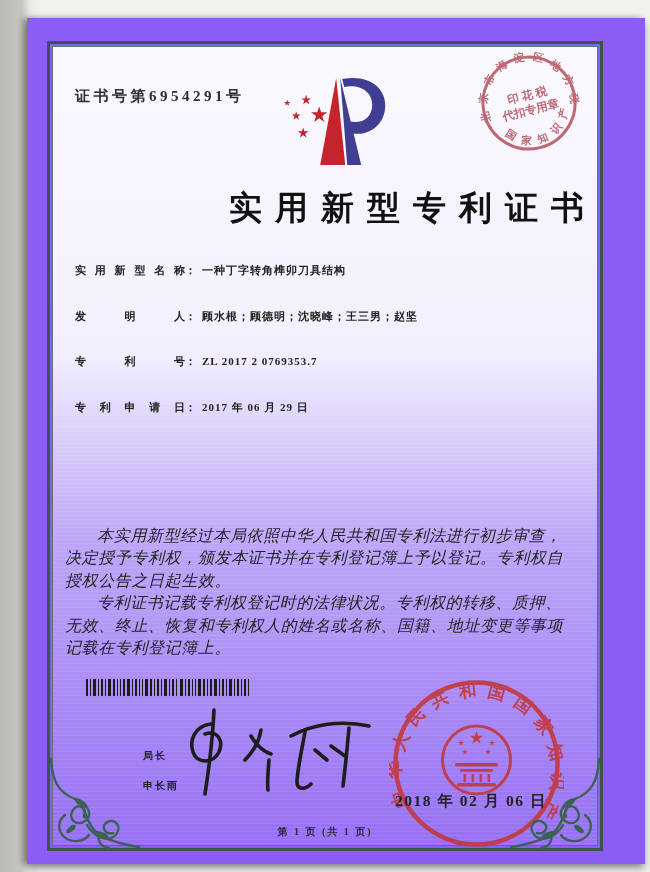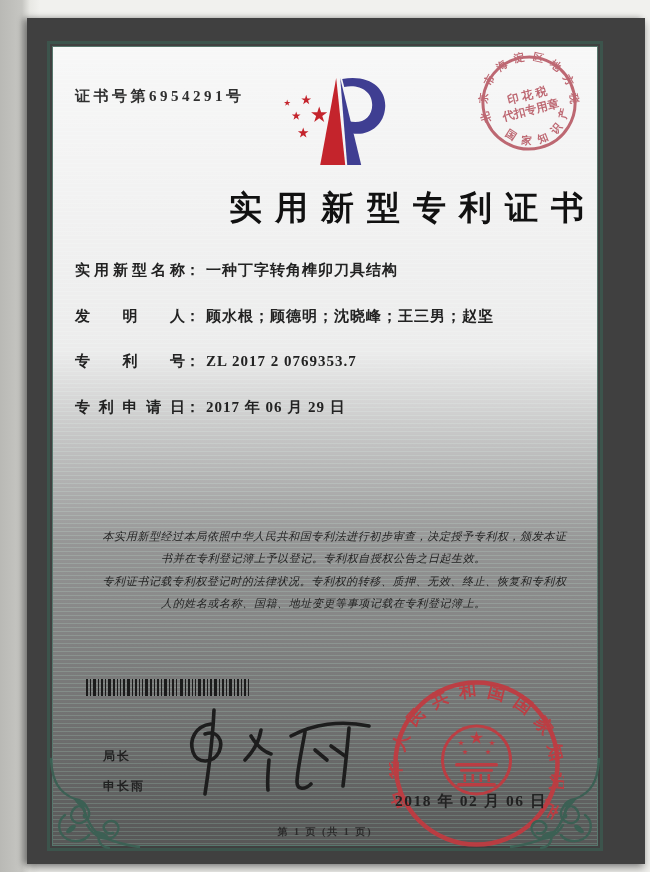--- a/index.html
+++ b/index.html
@@ -3,21 +3,21 @@
 <meta charset="utf-8">
 <style>
   html,body{margin:0;padding:0;}
   body{
     width:650px;height:872px;position:relative;overflow:hidden;
     background:linear-gradient(90deg,#b9b9b5 0px,#c6c6c2 22px,#e8e8e4 30px,#f1f1ee 40px);
     font-family:"Liberation Serif","DejaVu Serif",serif;
   }
   .page{
     position:absolute;left:27px;top:18px;right:5px;bottom:8px;
-    background:#404040;
+    background:#8b5cf6;
     box-shadow:-4px 0 6px rgba(0,0,0,0.35),0 5px 8px rgba(0,0,0,0.3);
   }
   .frame{
     position:absolute;left:20px;top:23px;right:42px;bottom:13px;
     border:3px solid #3c544c;
   }
   .frame-inner{
     position:absolute;inset:2px;border:1px solid #57776d;
     background:
       linear-gradient(180deg,rgba(255,255,255,0.96) 0%,rgba(255,255,255,0.9) 38%,rgba(255,255,255,0.45) 62%,rgba(255,255,255,0.12) 100%),
@@ -27,33 +27,33 @@
     position:absolute;left:22px;top:40px;
     font-size:15px;letter-spacing:3.5px;color:#2f2f2f;font-weight:600;
   }
   .logo{position:absolute;left:50%;top:28px;transform:translateX(-44%);}
   .title{
     position:absolute;left:0;right:0;top:139px;text-align:right;
     font-size:33px;font-weight:bold;letter-spacing:13px;color:#111;
     text-indent:13px;
   }
   .fields{position:absolute;left:22px;top:213px;right:20px;}
-  .frow{margin-bottom:24.5px;font-size:15px;color:#222;font-weight:600;line-height:21px;white-space:nowrap;}
+  .frow{margin-bottom:24.5px;font-size:11px;color:#222;font-weight:600;line-height:21px;white-space:nowrap;}
   .flabel{display:inline-block;width:110px;text-align:justify;text-align-last:justify;vertical-align:top;}
   .fcolon{display:inline-block;margin-right:6px;}
   .fvalue{letter-spacing:1px;}
   .bodytext{
-    position:absolute;left:23px;right:26px;top:478px;
-    font-size:11px;line-height:22.4px;color:#232323;
-    font-style:italic;font-weight:500;text-align:center;
+    position:absolute;left:12px;right:26px;top:478px;
+    font-size:16px;line-height:22.4px;color:#232323;
+    font-style:italic;font-weight:500;
   }
   .bodytext p{margin:0;text-indent:2em;letter-spacing:0.6px;}
   .barcode{position:absolute;left:33px;top:632px;width:165px;height:17px;}
   .sig-block{position:absolute;left:50px;top:694px;font-style:normal;}
-  .sig-title,.sig-name{font-family:Liberation Serif, serif;font-size:12px;font-weight:bold;color:#222;letter-spacing:2px;line-height:30px;}
+  .sig-title,.sig-name{font-family:Liberation Serif, serif;font-size:10px;font-weight:bold;color:#222;letter-spacing:2px;line-height:30px;margin-left:40px;}
   .signature{position:absolute;left:120px;top:655px;}
   .office-seal{position:absolute;left:336px;top:629px;opacity:0.92;}
   .seal-date{
     position:absolute;left:342px;top:744px;z-index:5;
     font-size:15.5px;font-weight:bold;color:#222;letter-spacing:1.5px;
     font-family:"Liberation Serif","DejaVu Serif",serif;
   }
   .tax-seal{position:absolute;right:16px;top:4px;transform:rotate(-14deg);opacity:0.85;}
   .footer{
     position:absolute;left:0;right:0;bottom:6px;text-align:center;

